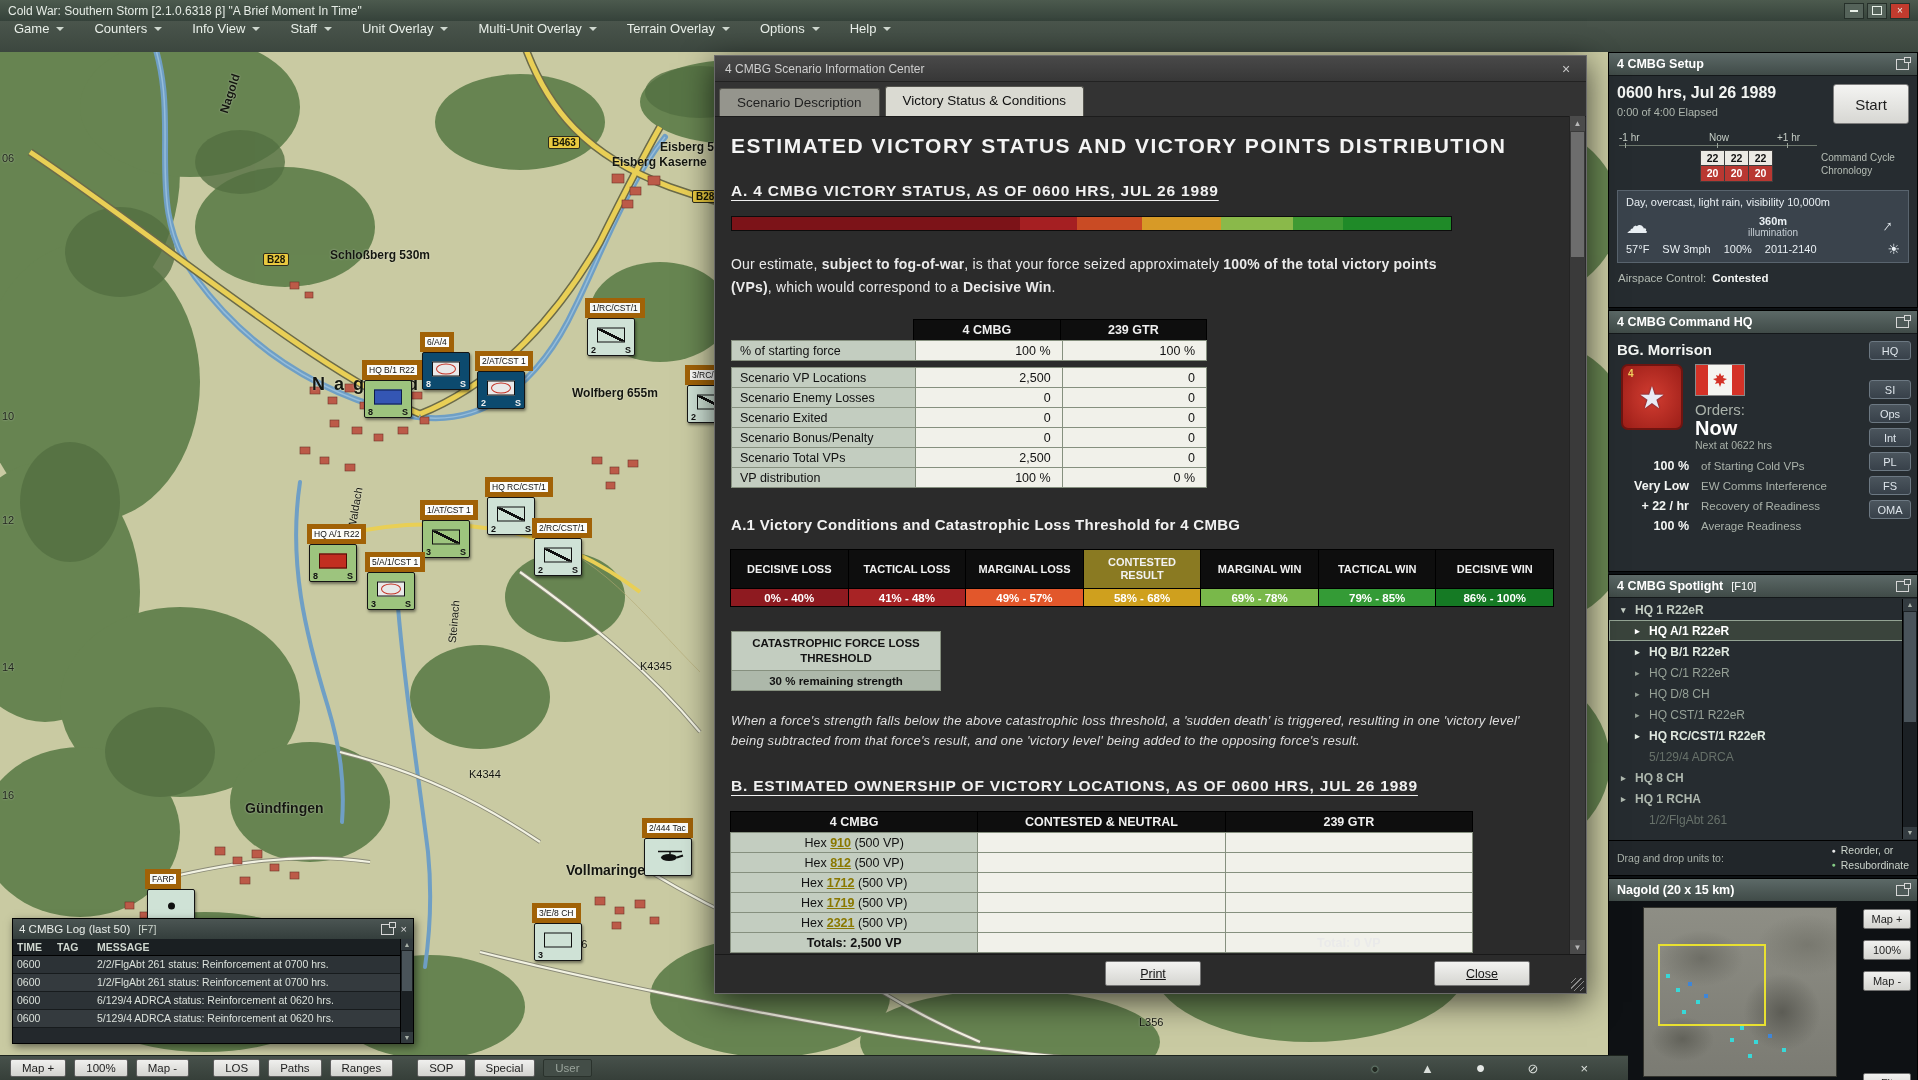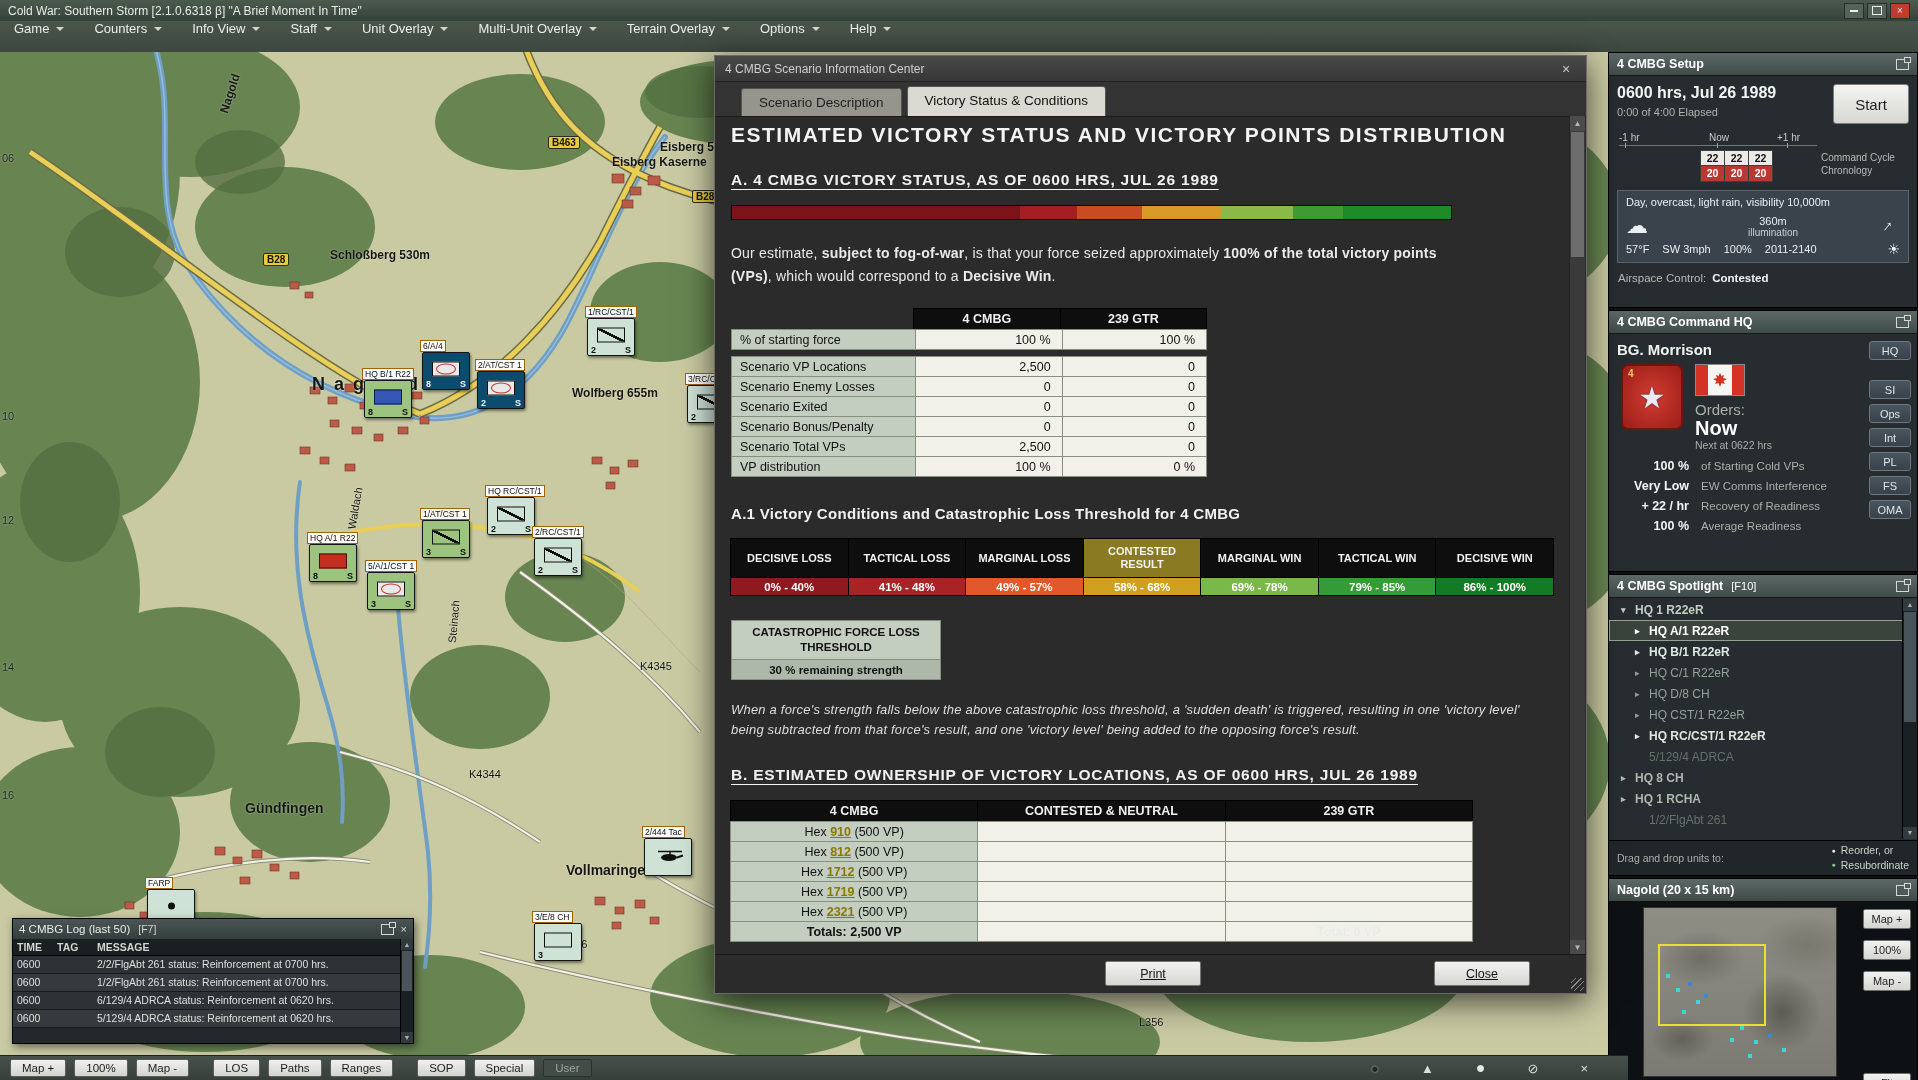--- a/index.html
+++ b/index.html
@@ -21,21 +21,21 @@
   .grid-label{position:absolute;left:2px;color:#21261d;font-size:11px;font-weight:normal;text-shadow:0 0 2px rgba(255,255,255,.5)}
   .map-label{position:absolute;color:#14160f;font-size:12px;font-weight:bold;white-space:nowrap;text-shadow:0 0 2px rgba(255,255,255,.55);z-index:3}
   .map-label.small{font-size:11px;font-weight:normal}
   .map-label.city{font-size:18px;letter-spacing:9px;z-index:2}
   .rot{transform-origin:left top}
   .road-badge{position:absolute;background:#e9c93f;border:1px solid #2d2d1d;color:#151505;font-size:10px;font-weight:bold;padding:0 3px;border-radius:2px;z-index:3}
   .road-badge.white{background:#f4f4e8}
   
   .counter{position:absolute;width:46px;height:36px;border:1px solid #141414;border-radius:2px;box-shadow:1px 2px 3px rgba(0,0,0,.45);z-index:4}
   .c-green{background:#9dc47e}.c-pale{background:#cfe2d6}.c-blue{background:#0c4a6e}
-  .counter .tag{position:absolute;bottom:100%;left:-3px;margin-bottom:1px;background:rgba(255,255,255,.93);border:1px solid #a16207;font-size:8.5px;line-height:10px;padding:0 2px;color:#101010;white-space:nowrap}
+  .counter .tag{position:absolute;bottom:100%;left:-3px;margin-bottom:1px;background:rgba(255,255,255,.93);border:5px solid #a16207;font-size:8.5px;line-height:10px;padding:0 2px;color:#101010;white-space:nowrap}
   .sym{position:absolute;left:50%;top:44%;transform:translate(-50%,-50%);width:26px;height:13px;border:1.5px solid #101010}
   .sym-diag{background-image:linear-gradient(to top right,transparent 45%,#101010 45%,#101010 55%,transparent 55%)}
   .sym-armor{background:#e9e9e9;border-color:#101010}
   .sym-armor::after{content:"";position:absolute;left:3px;right:3px;top:1px;bottom:1px;border:1.5px solid #c22e20;border-radius:50%}
   .sym-blue{background:#3456b4;border-color:#0d1b4a}
   .sym-red{background:#c22e20;border-color:#4d0b06}
   .sym-none{border:none;background:none}
   .sym-dot::after{content:"";position:absolute;left:50%;top:50%;width:7px;height:7px;margin:-3.5px;background:#101010;border-radius:50%}
   .counter .n1{position:absolute;bottom:0;left:3px;font-size:9px;font-weight:bold;color:#101010}
   .counter .n2{position:absolute;bottom:0;right:3px;font-size:9px;font-weight:bold;color:#101010}
@@ -82,21 +82,21 @@
   .tl-tick{position:absolute;top:11px;width:1px;height:5px;background:#9aa49a}
   .tl-cells{position:absolute;left:84px;display:flex}
   .tl-cell{width:23px;height:15px;background:#eceae4;color:#121212;font-size:10.5px;font-weight:bold;text-align:center;line-height:15px;border:1px solid #3d3d3d;margin-left:-1px}
   .tl-cell.red{background:#b93832;color:#fff}
   .tl-cap{position:absolute;right:0;top:19px;width:88px;font-size:10px;line-height:1.3;color:#b6beb6}
   .su-wx{margin:2px 8px 6px;background:#3a434c;border:1px solid #59646e;padding:5px 8px;color:#e9eff3}
   .wx-l1{font-size:11px;margin-bottom:3px}
   .wx-mid{display:flex;align-items:center;height:30px}
   .wx-cloud{font-size:22px;width:44px}
   .wx-ceilcol{margin-left:auto;margin-right:auto;text-align:center}
-  .wx-ceil{font-size:11px;font-weight:normal}
+  .wx-ceil{font-size:11px;font-weight:bold}
   .wx-ill{font-size:10px;color:#c6ced4}
   .wx-arrow{font-size:16px;transform:rotate(38deg);width:24px;text-align:center}
   .wx-l3{display:flex;align-items:center;gap:13px;font-size:11px}
   .wx-sun{margin-left:auto;font-size:14px}
   .su-air{display:flex;gap:6px;padding:3px 9px;font-size:11.5px;color:#b4bcb4}
   .su-air b{color:#f2f4f2}
   
   #p-hq{top:258px;height:262px}
   .hq-row1{display:flex;align-items:center;padding:7px 8px 2px}
   .hq-name{font-size:15px;font-weight:bold;color:#f3f5f3}
@@ -146,24 +146,24 @@
   .mm-view{position:absolute;left:14px;top:36px;width:104px;height:78px;border:2px solid #e8e030}
   .mm-dot{position:absolute;width:4px;height:4px;background:#38d8d8}
   .mm-dot.b{background:#3f86d8}
   .mm-btns{position:absolute;right:6px;top:8px;bottom:10px;width:48px;display:flex;flex-direction:column;gap:11px}
   .btn-mm{height:20px;background:linear-gradient(#f1f1ef,#d4d4d0);border:1px solid #6e6e6e;border-radius:2px;font-size:11px;color:#1d1d1d;display:flex;align-items:center;justify-content:center}
   .btn-mm.fit{margin-top:auto}
   
   .dialog{position:absolute;left:714px;top:55px;width:871px;height:937px;background:#2b2b2b;border:1px solid #6a6a6a;box-shadow:0 8px 30px rgba(0,0,0,.65);z-index:10}
   .dlg-titlebar{height:25px;background:linear-gradient(#494949,#373737);display:flex;align-items:center;padding:0 10px;color:#cfcfcf;font-size:12px;border-bottom:1px solid #222}
   .dlg-close{margin-left:auto;width:20px;text-align:center;color:#c8c8c8;font-size:14px}
-  .dlg-tabs{height:35px;background:#333;display:flex;align-items:flex-end;gap:5px;padding:5px 10px 0 26px;border-bottom:1px solid #1c1c1c;box-sizing:border-box}
+  .dlg-tabs{height:35px;background:#333;display:flex;align-items:flex-end;gap:5px;padding:5px 10px 0 4px;border-bottom:1px solid #1c1c1c;box-sizing:border-box}
   .tab{padding:6px 17px;font-size:13.5px;color:#1f1f1f;background:#95958d;border:1px solid #54544e;border-bottom:none;border-radius:3px 3px 0 0}
   .tab.active{background:#dadad2;color:#101010;padding-bottom:8px}
-  .dlg-content{position:absolute;top:60px;bottom:38px;left:0;right:17px;overflow:hidden;padding:3px 10px 0 16px;color:#eaeaea}
+  .dlg-content{position:absolute;top:60px;bottom:38px;left:0;right:17px;overflow:hidden;padding:14px 10px 0 16px;color:#eaeaea}
   .h1{font-size:21px;font-weight:bold;letter-spacing:1.5px;margin:4px 0 24px;color:#f4f4f4}
   .sec-title{font-size:15.5px;font-weight:bold;letter-spacing:.8px;text-decoration:underline;text-underline-offset:4px;margin:0 0 16px;color:#f1f1f1}
   .sec-title.plain{text-decoration:none;letter-spacing:.3px;font-size:15px}
   .scale-bar{display:flex;width:719px;height:13px;margin:2px 0 22px;border:1px solid #0c0c0c}
   .scale-bar .seg{height:100%}
   .estimate{font-size:14px;line-height:1.65;width:745px;margin:0 0 20px;letter-spacing:.2px}
   .estimate .b{font-weight:bold}
   .vp-table{width:476px;margin-bottom:28px;font-size:12.5px}
   .vp-head{display:flex}
   .vp-c0{width:184px}

